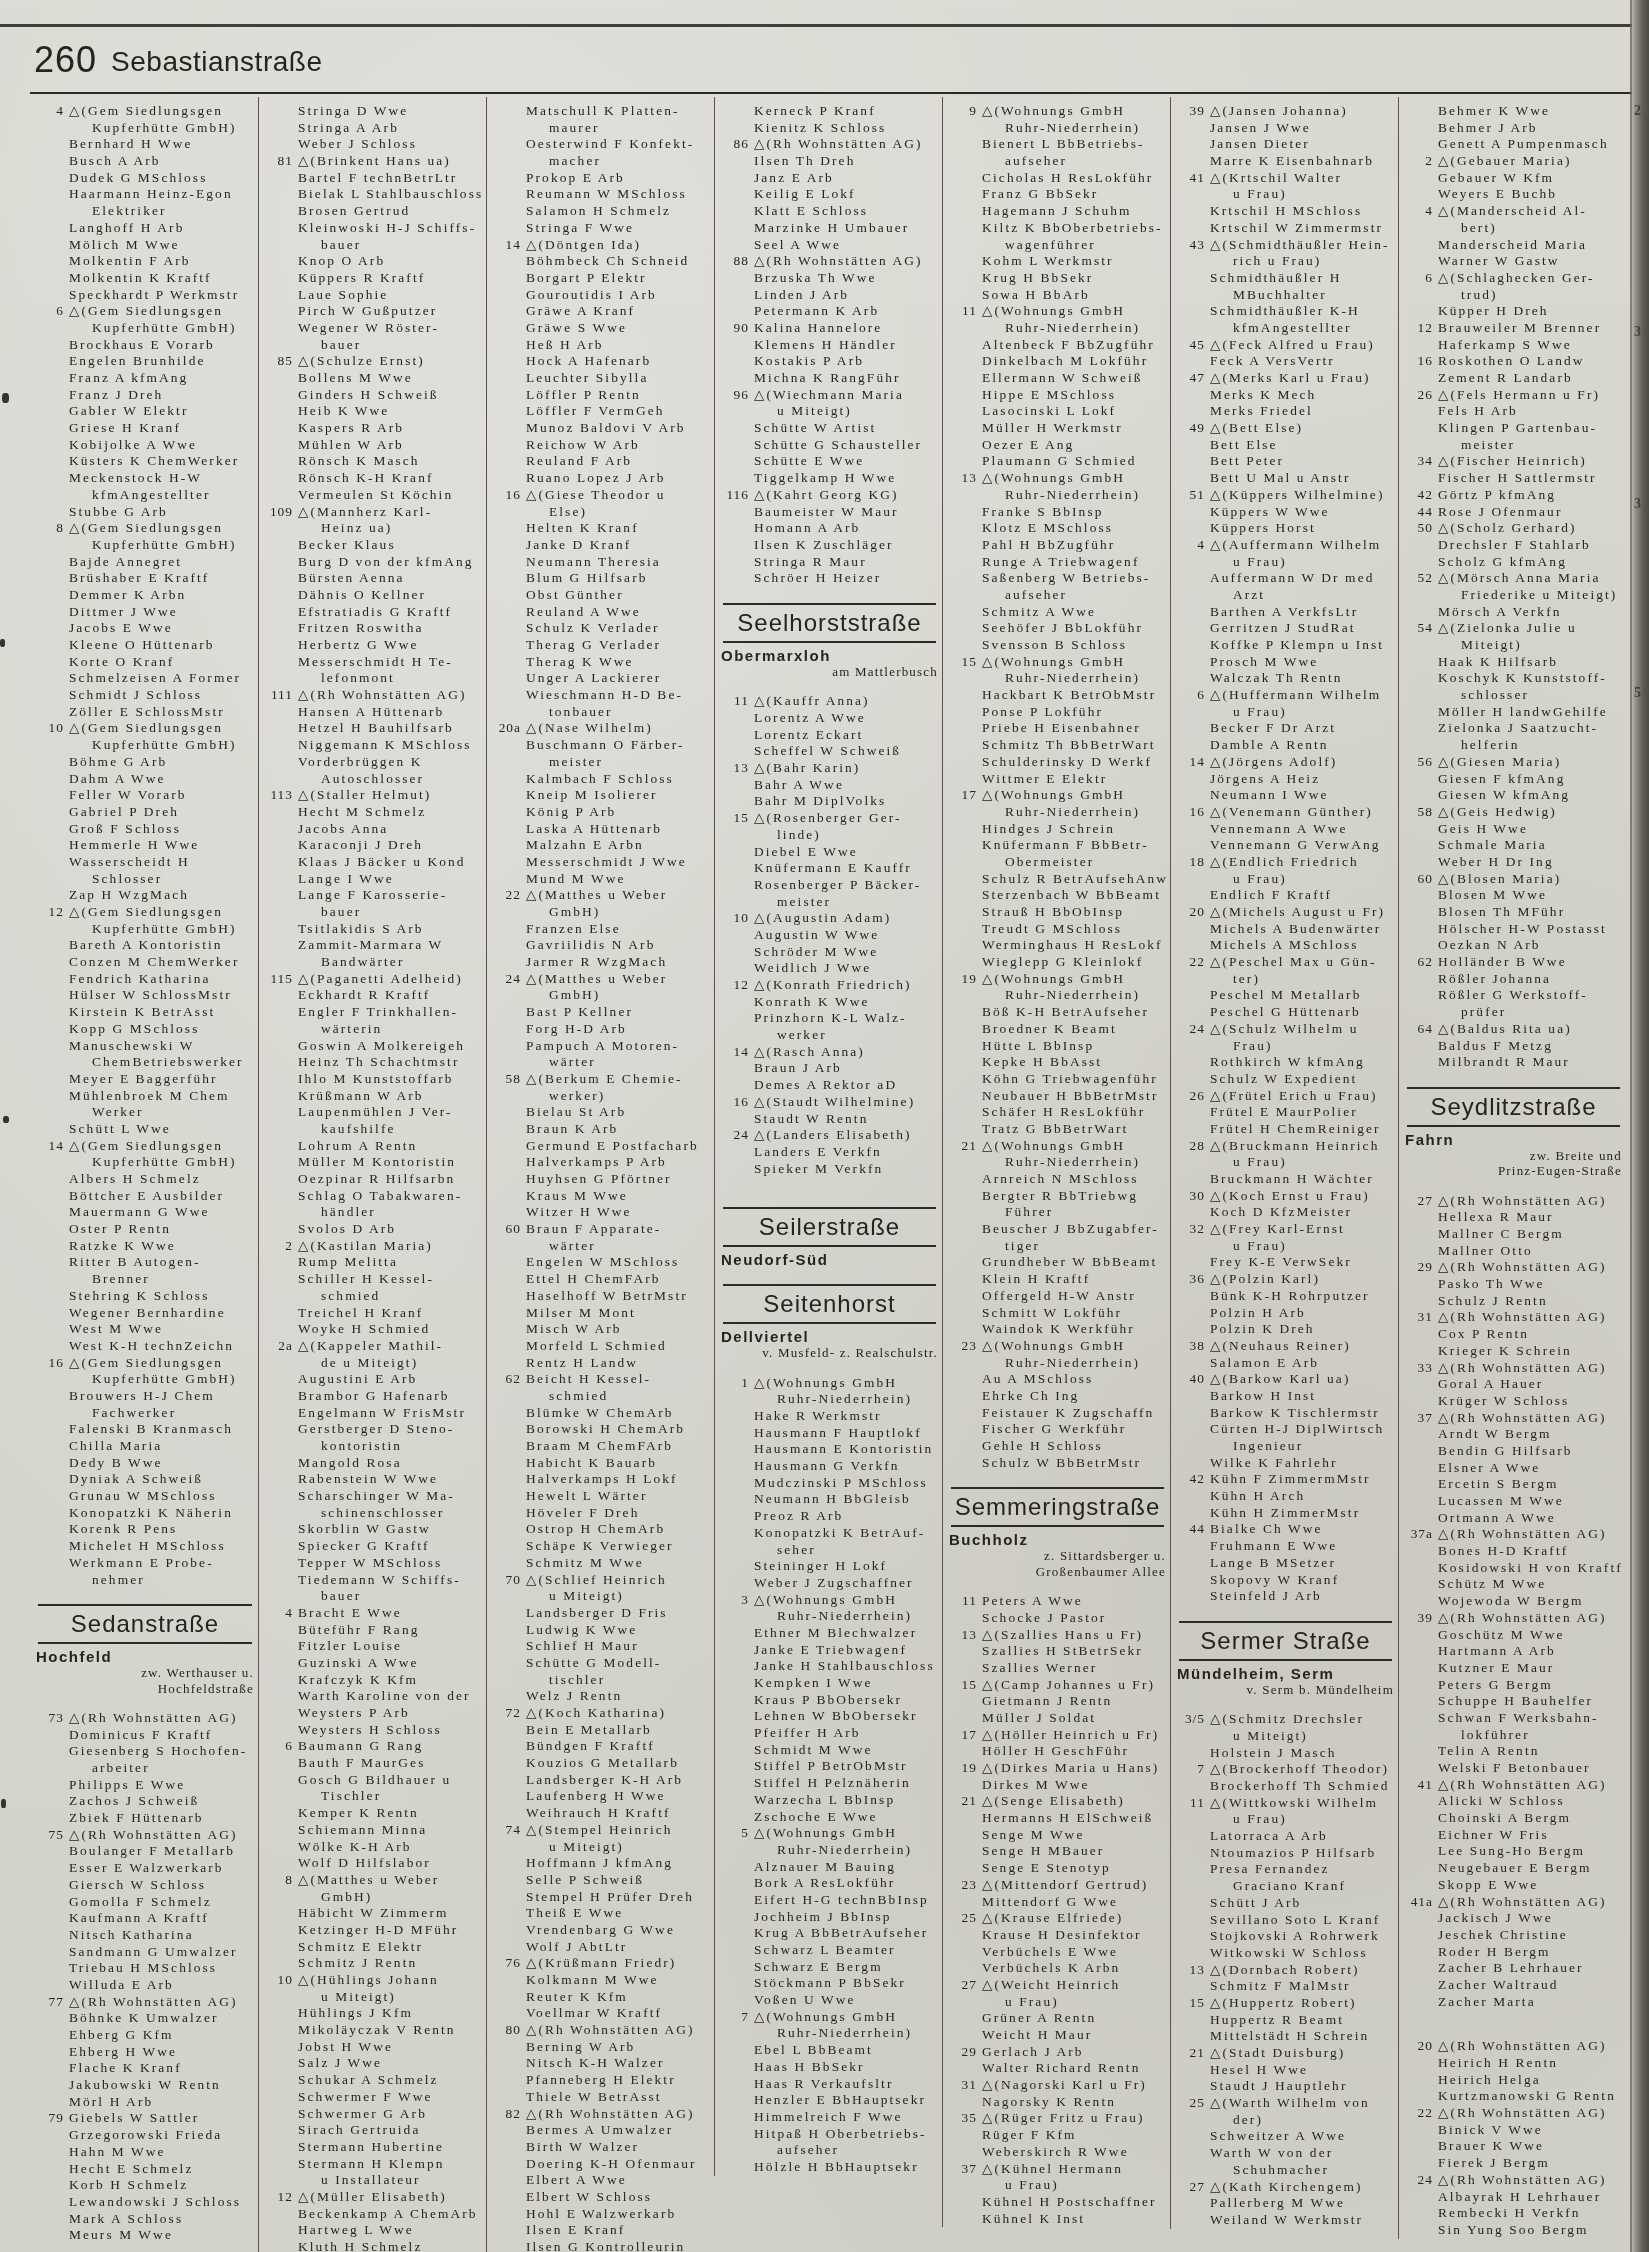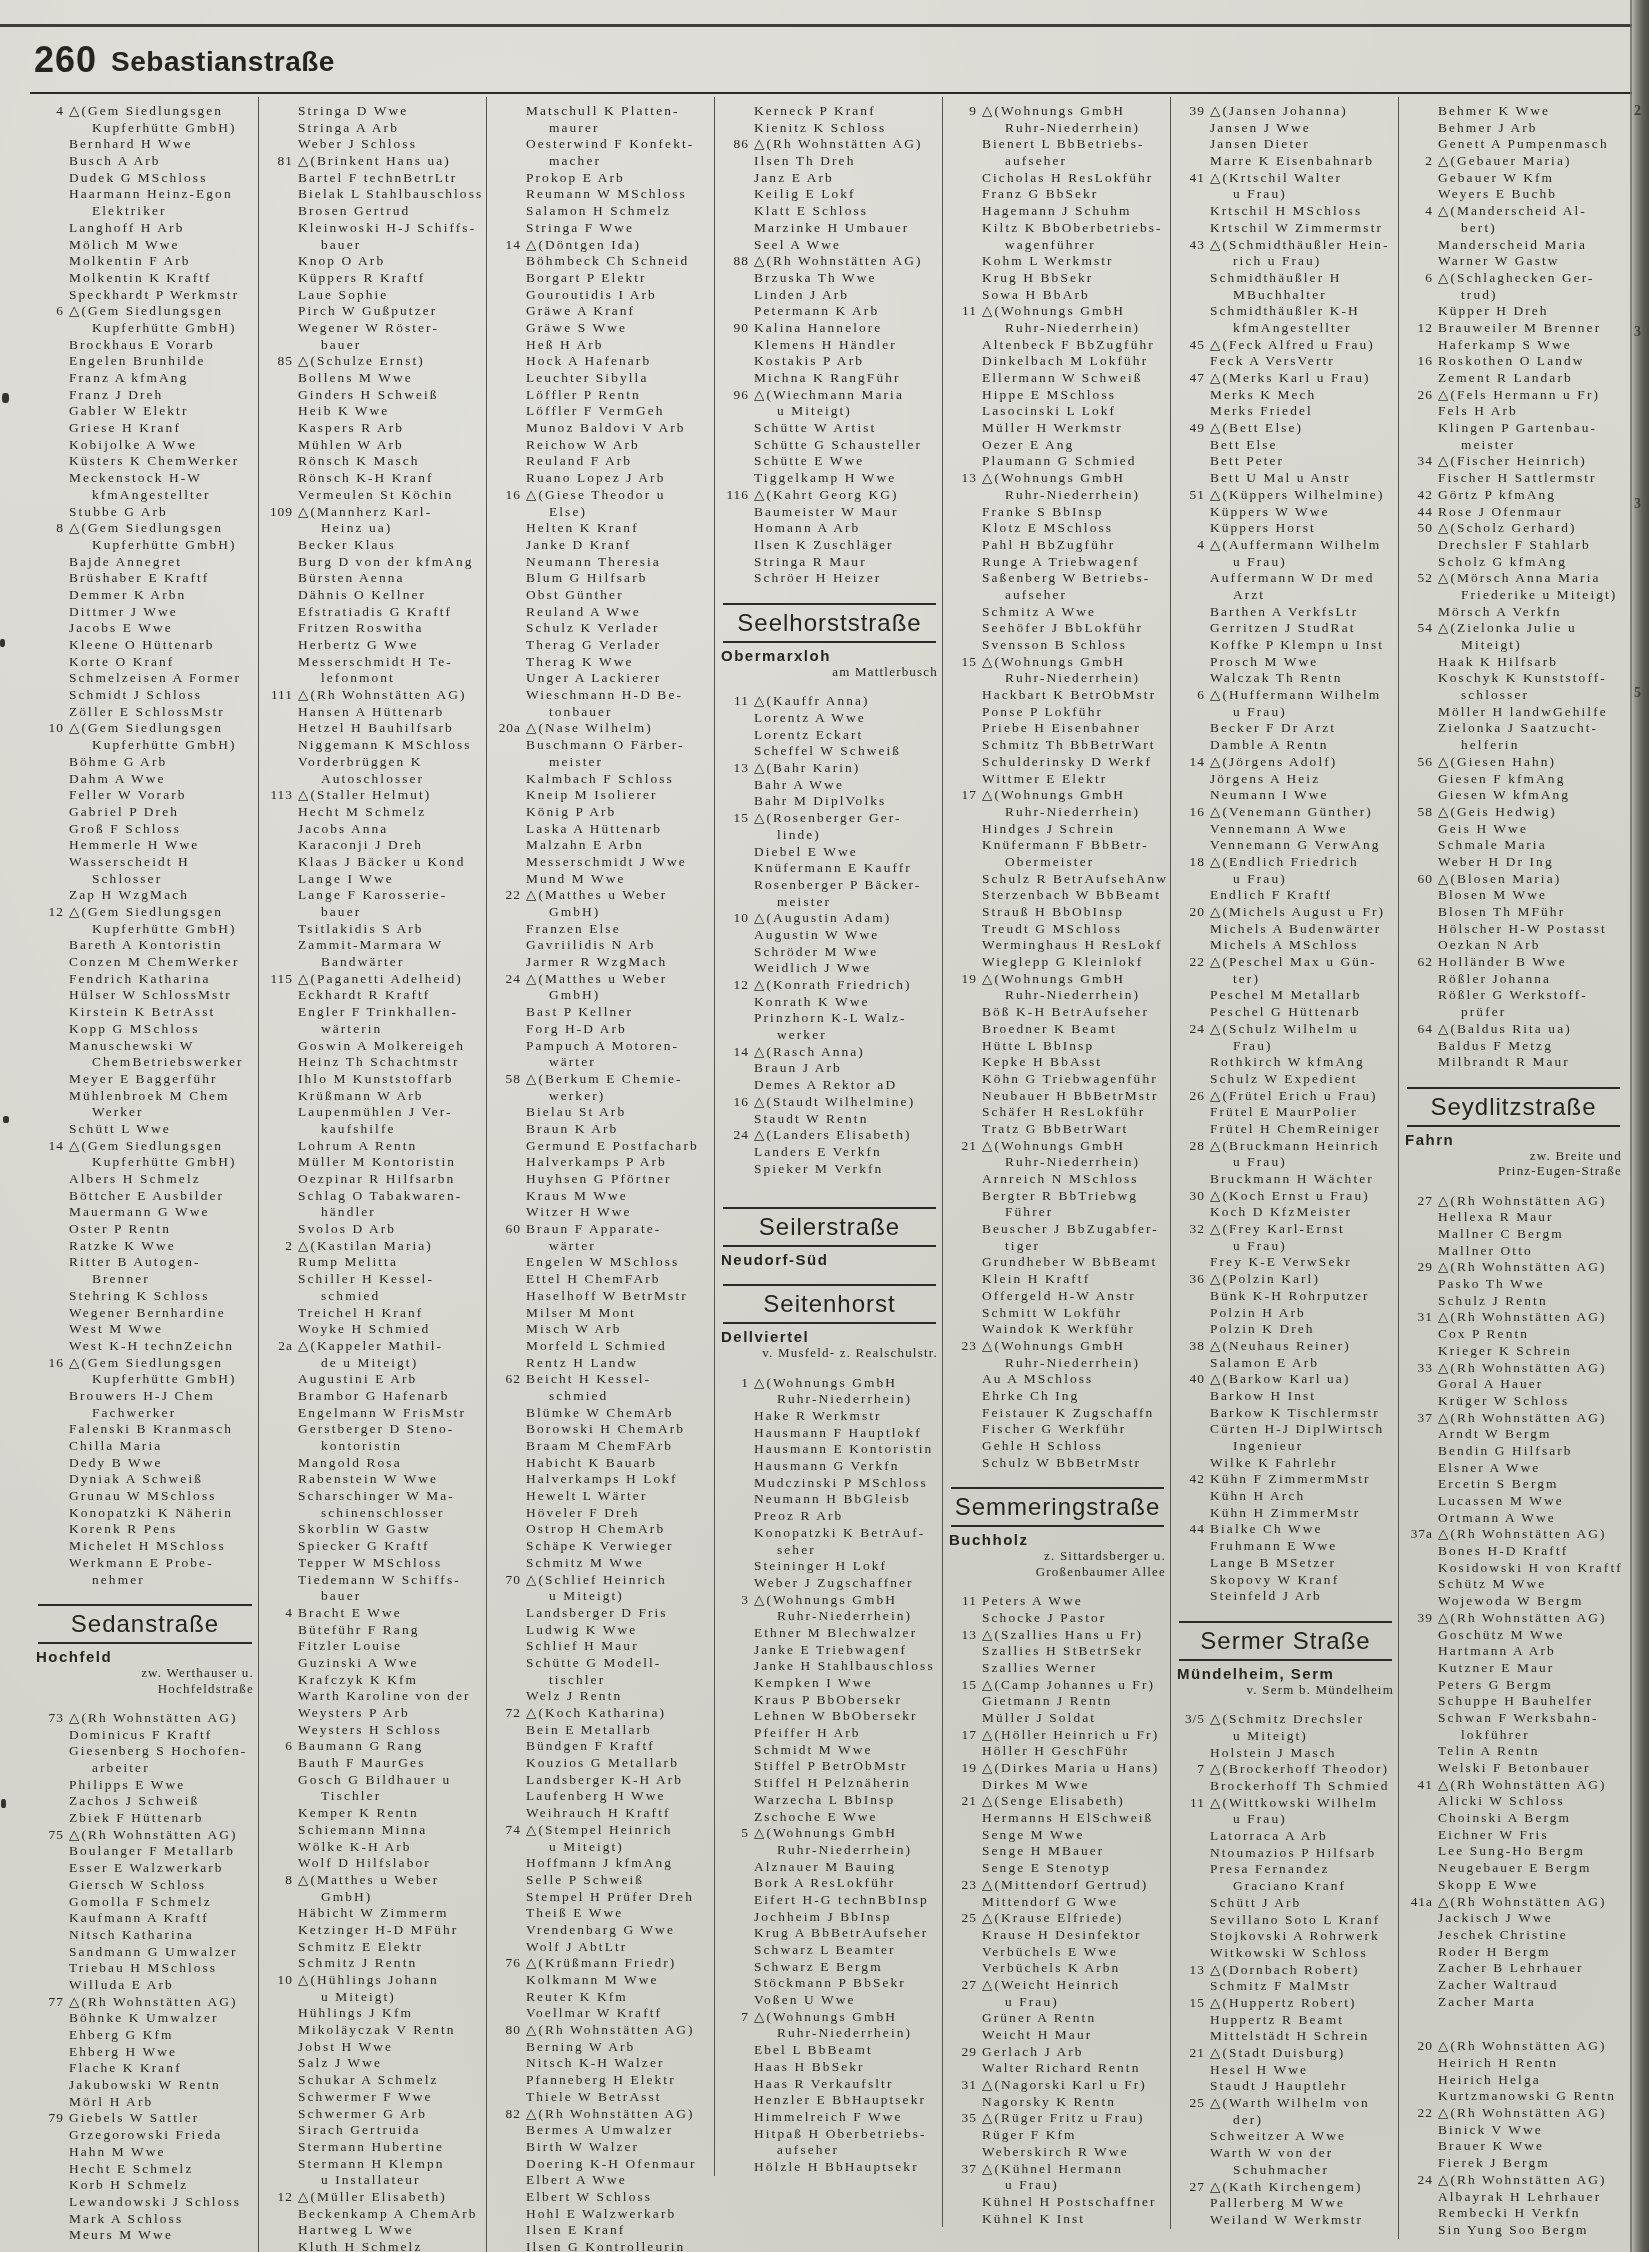--- a/index.html
+++ b/index.html
@@ -7,21 +7,21 @@
   body{width:1650px;height:2253px;position:relative;overflow:hidden;
        background:#d8d7d0;font-family:"Liberation Serif",serif;color:#26241f;}
   
   .paper{position:absolute;inset:0;
      background:
        radial-gradient(ellipse at 30% 20%, rgba(255,255,255,.20), rgba(0,0,0,0) 60%),
        radial-gradient(ellipse at 80% 70%, rgba(120,115,100,.10), rgba(0,0,0,0) 55%),
        linear-gradient(180deg,#d9d8d1 0%,#d6d5ce 40%,#d3d2cb 100%);}
   .topline{position:absolute;left:0;top:24px;width:1650px;height:3px;background:#23221f;opacity:.85;}
   .pagehead{position:absolute;left:34px;top:38px;display:flex;align-items:baseline;
-            font-family:"Liberation Sans",sans-serif;font-weight:bold;}
+            font-family:"Liberation Sans",sans-serif;font-weight:normal;}
   .pagenum{font-size:36px;letter-spacing:1px;transform:scaleY(1.05);}
   .pagestreet{font-size:28px;margin-left:14px;letter-spacing:0.5px;}
   .headrule{position:absolute;left:30px;top:92px;width:1604px;height:2px;background:#2c2a26;}
   .cols{position:absolute;left:30px;top:97px;width:1604px;display:flex;align-items:flex-start;}
   .col{width:228px;flex:0 0 228px;padding:6px 4px 0 6px;box-sizing:border-box;overflow:hidden;}
   .col + .col{border-left:1px solid #55534c;}
   .ln{position:relative;height:16.7px;line-height:16.7px;font-size:13.4px;
       letter-spacing:2.1px;white-space:nowrap;overflow:hidden;}
   .ln.ent{padding-left:33px;}
   .ln.cont{padding-left:56px;}
@@ -853,21 +853,21 @@
       <div class="ln cont">Friederike u Miteigt)</div>
       <div class="ln ent">Mörsch A Verkfn</div>
       <div class="ln numln"><span class="no">54</span><span>△(Zielonka Julie u</span></div>
       <div class="ln cont">Miteigt)</div>
       <div class="ln ent">Haak K Hilfsarb</div>
       <div class="ln ent">Koschyk K Kunststoff-</div>
       <div class="ln cont">schlosser</div>
       <div class="ln ent">Möller H landwGehilfe</div>
       <div class="ln ent">Zielonka J Saatzucht-</div>
       <div class="ln cont">helferin</div>
-      <div class="ln numln"><span class="no">56</span><span>△(Giesen Hahn)</span></div>
+      <div class="ln numln"><span class="no">56</span><span>△(Giesen Maria)</span></div>
       <div class="ln ent">Giesen F kfmAng</div>
       <div class="ln ent">Giesen W kfmAng</div>
       <div class="ln numln"><span class="no">58</span><span>△(Geis Hedwig)</span></div>
       <div class="ln ent">Geis H Wwe</div>
       <div class="ln ent">Schmale Maria</div>
       <div class="ln ent">Weber H Dr Ing</div>
       <div class="ln numln"><span class="no">60</span><span>△(Blosen Maria)</span></div>
       <div class="ln ent">Blosen M Wwe</div>
       <div class="ln ent">Blosen Th MFühr</div>
       <div class="ln ent">Hölscher H-W Postasst</div>

